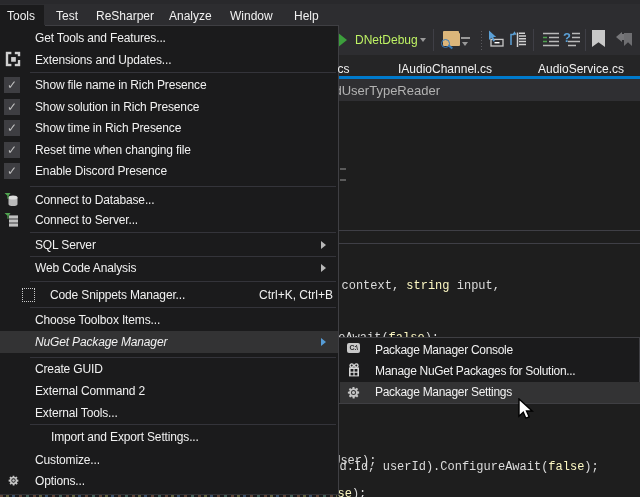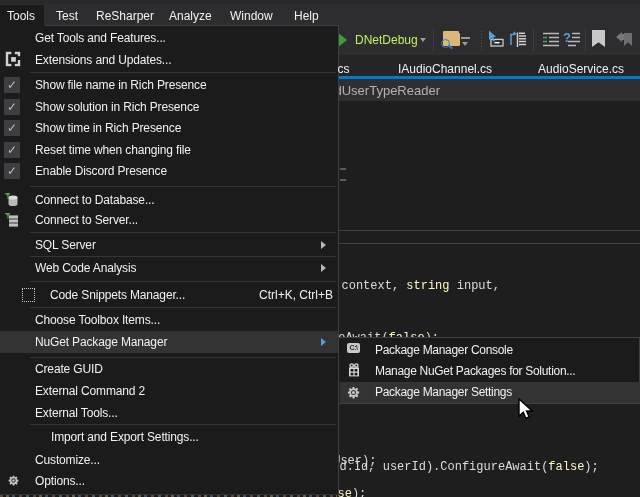--- a/index.html
+++ b/index.html
@@ -185,21 +185,21 @@
     <div class="sep" style="top:281.2px;"></div>
     <div class="mi" style="top:283.5px;margin-left:15px;">
       <div style="position:absolute;left:7px;top:4px;width:11px;height:12px;border:1px dotted #c8c8c8;"></div>
       <div class="lbl">Code Snippets Manager...</div>
       <div class="sc">Ctrl+K, Ctrl+B</div>
     </div>
     <div class="sep" style="top:307.3px;"></div>
     <div class="mi" style="top:308.8px;">
       <div class="lbl">Choose Toolbox Items...</div>
     </div>
-    <div class="mi hl" style="top:331px;">
+    <div class="mi hl" style="top:331px;font-style:italic;">
       <div class="lbl">NuGet Package Manager</div>
       <div class="arrow blue"></div>
     </div>
     <div class="sep" style="top:356.8px;"></div>
     <div class="mi" style="top:358.3px;">
       <div class="lbl">Create GUID</div>
     </div>
     <div class="mi" style="top:380.3px;">
       <div class="lbl">External Command 2</div>
     </div>

